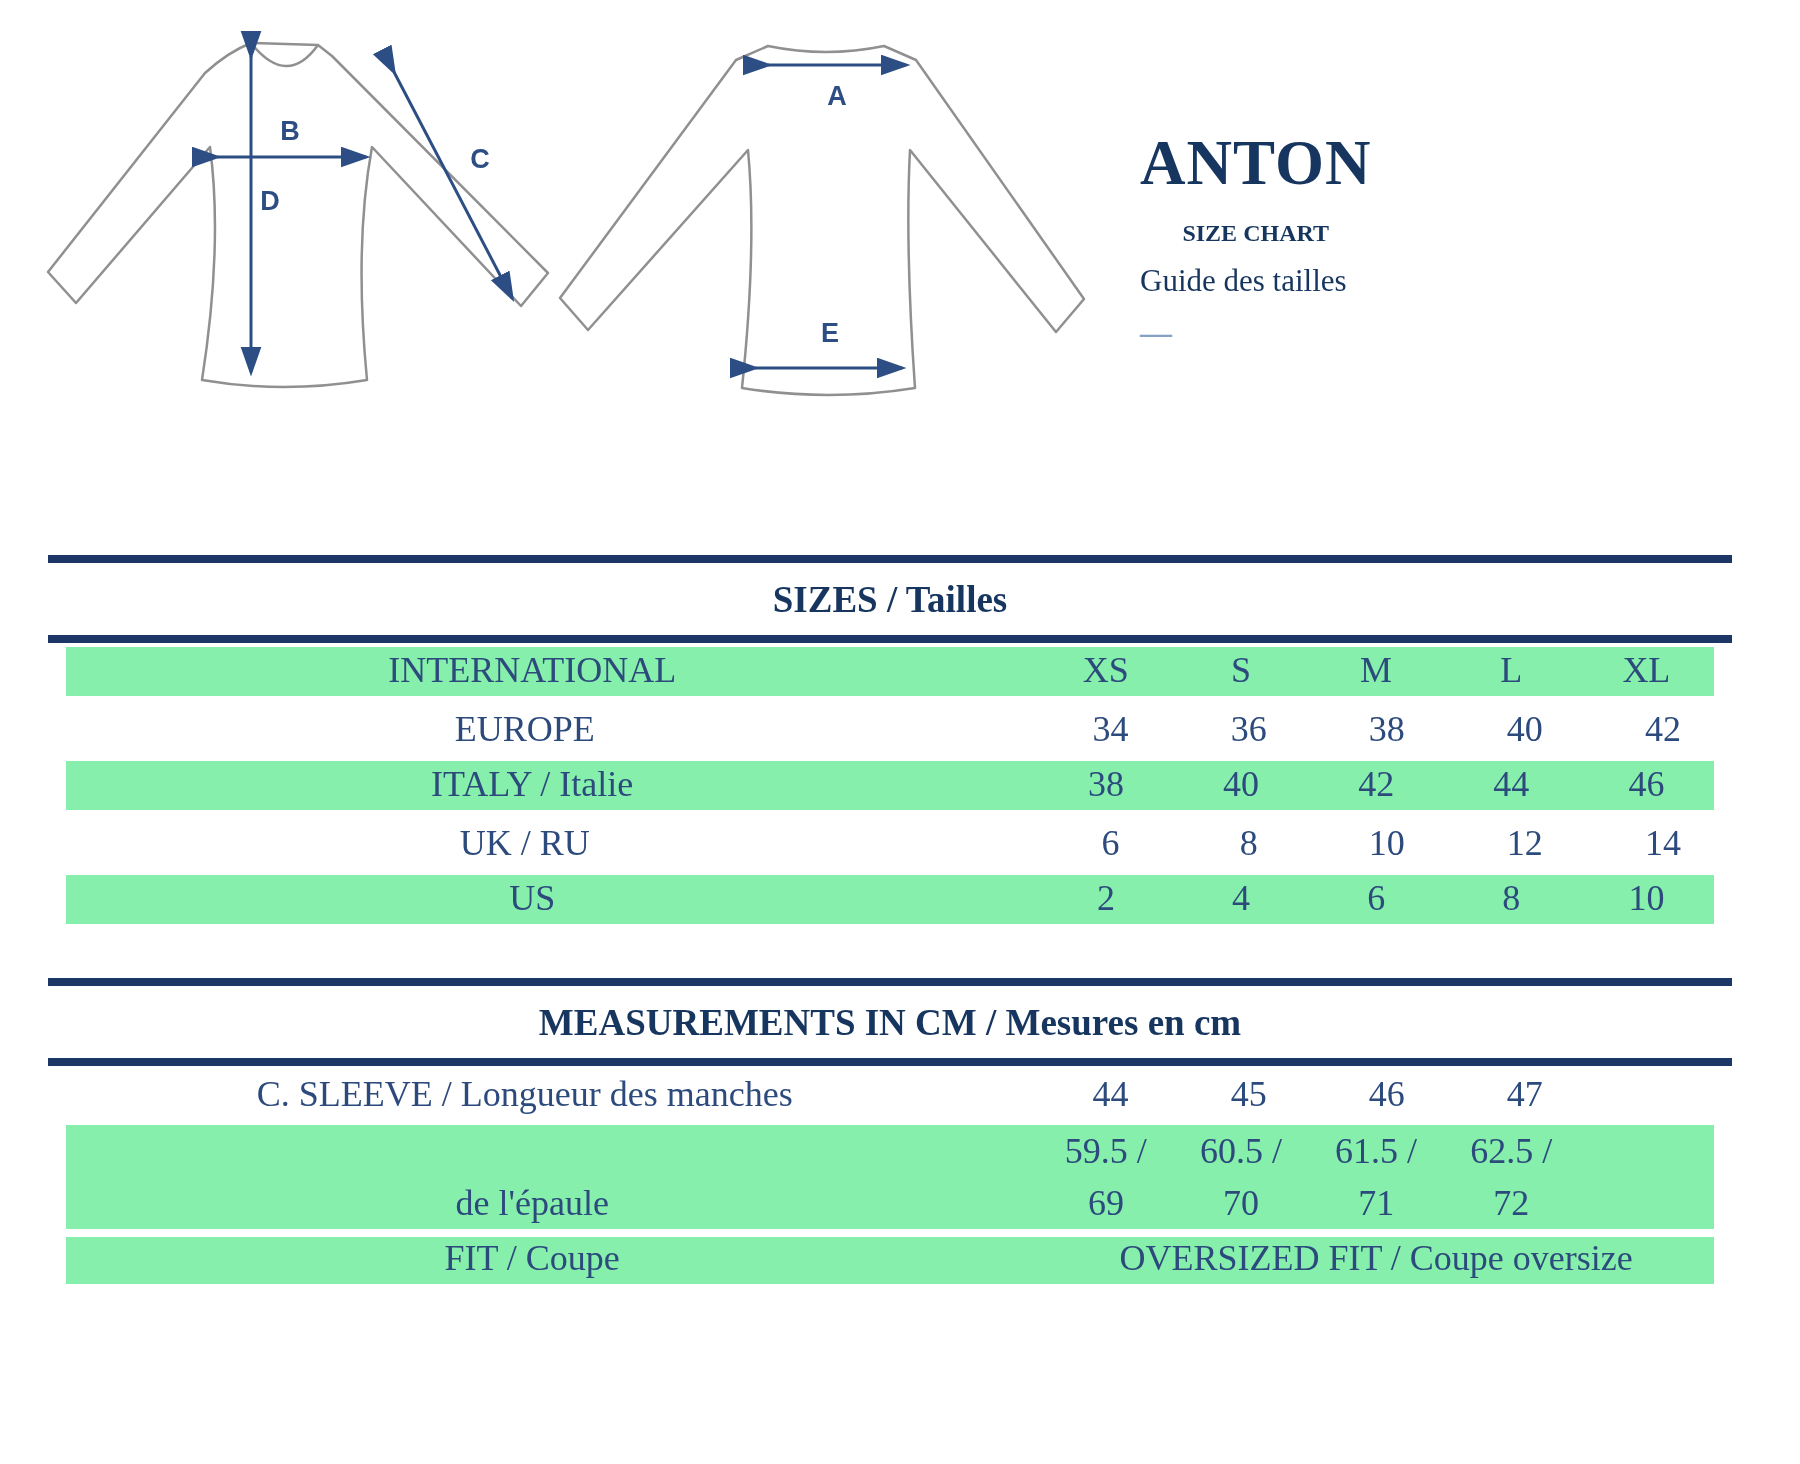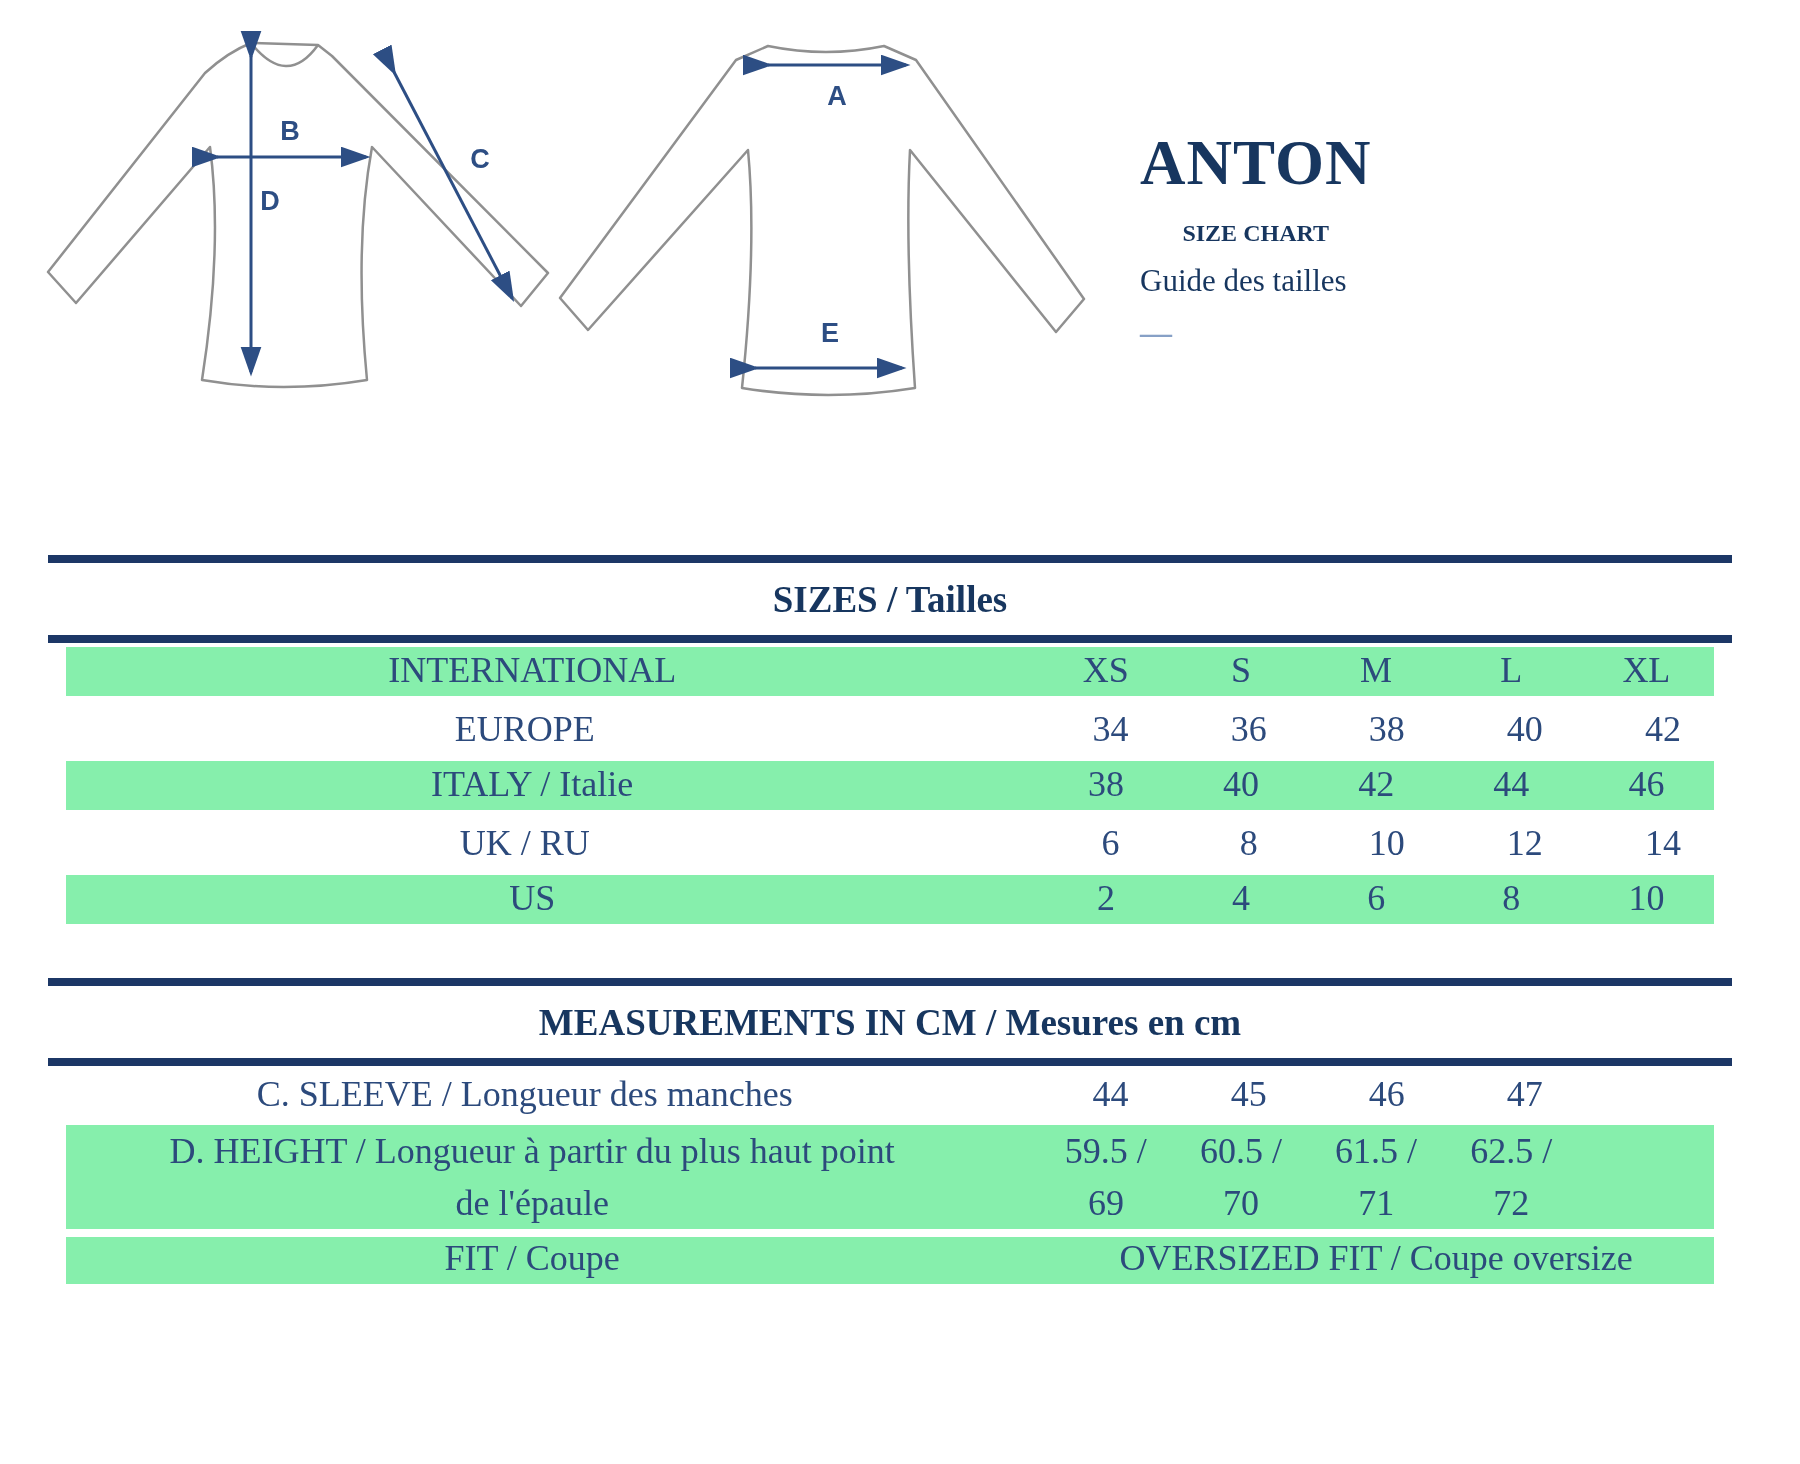--- a/index.html
+++ b/index.html
@@ -210,21 +210,20 @@
             </div>
             <div class="cell val">
               <div class="ln">47</div>
             </div>
             <div class="cell val">
               <div class="ln"></div>
             </div>
           </div>
           <div class="trow shade tall">
             <div class="cell label">
-              <div class="ln">D. HEIGHT / Longueur à partir du plus haut point</div>
               <div class="ln">de l'épaule</div>
             </div>
             <div class="cell val">
               <div class="ln">59.5 /</div>
               <div class="ln">69</div>
             </div>
             <div class="cell val">
               <div class="ln">60.5 /</div>
               <div class="ln">70</div>
             </div>

